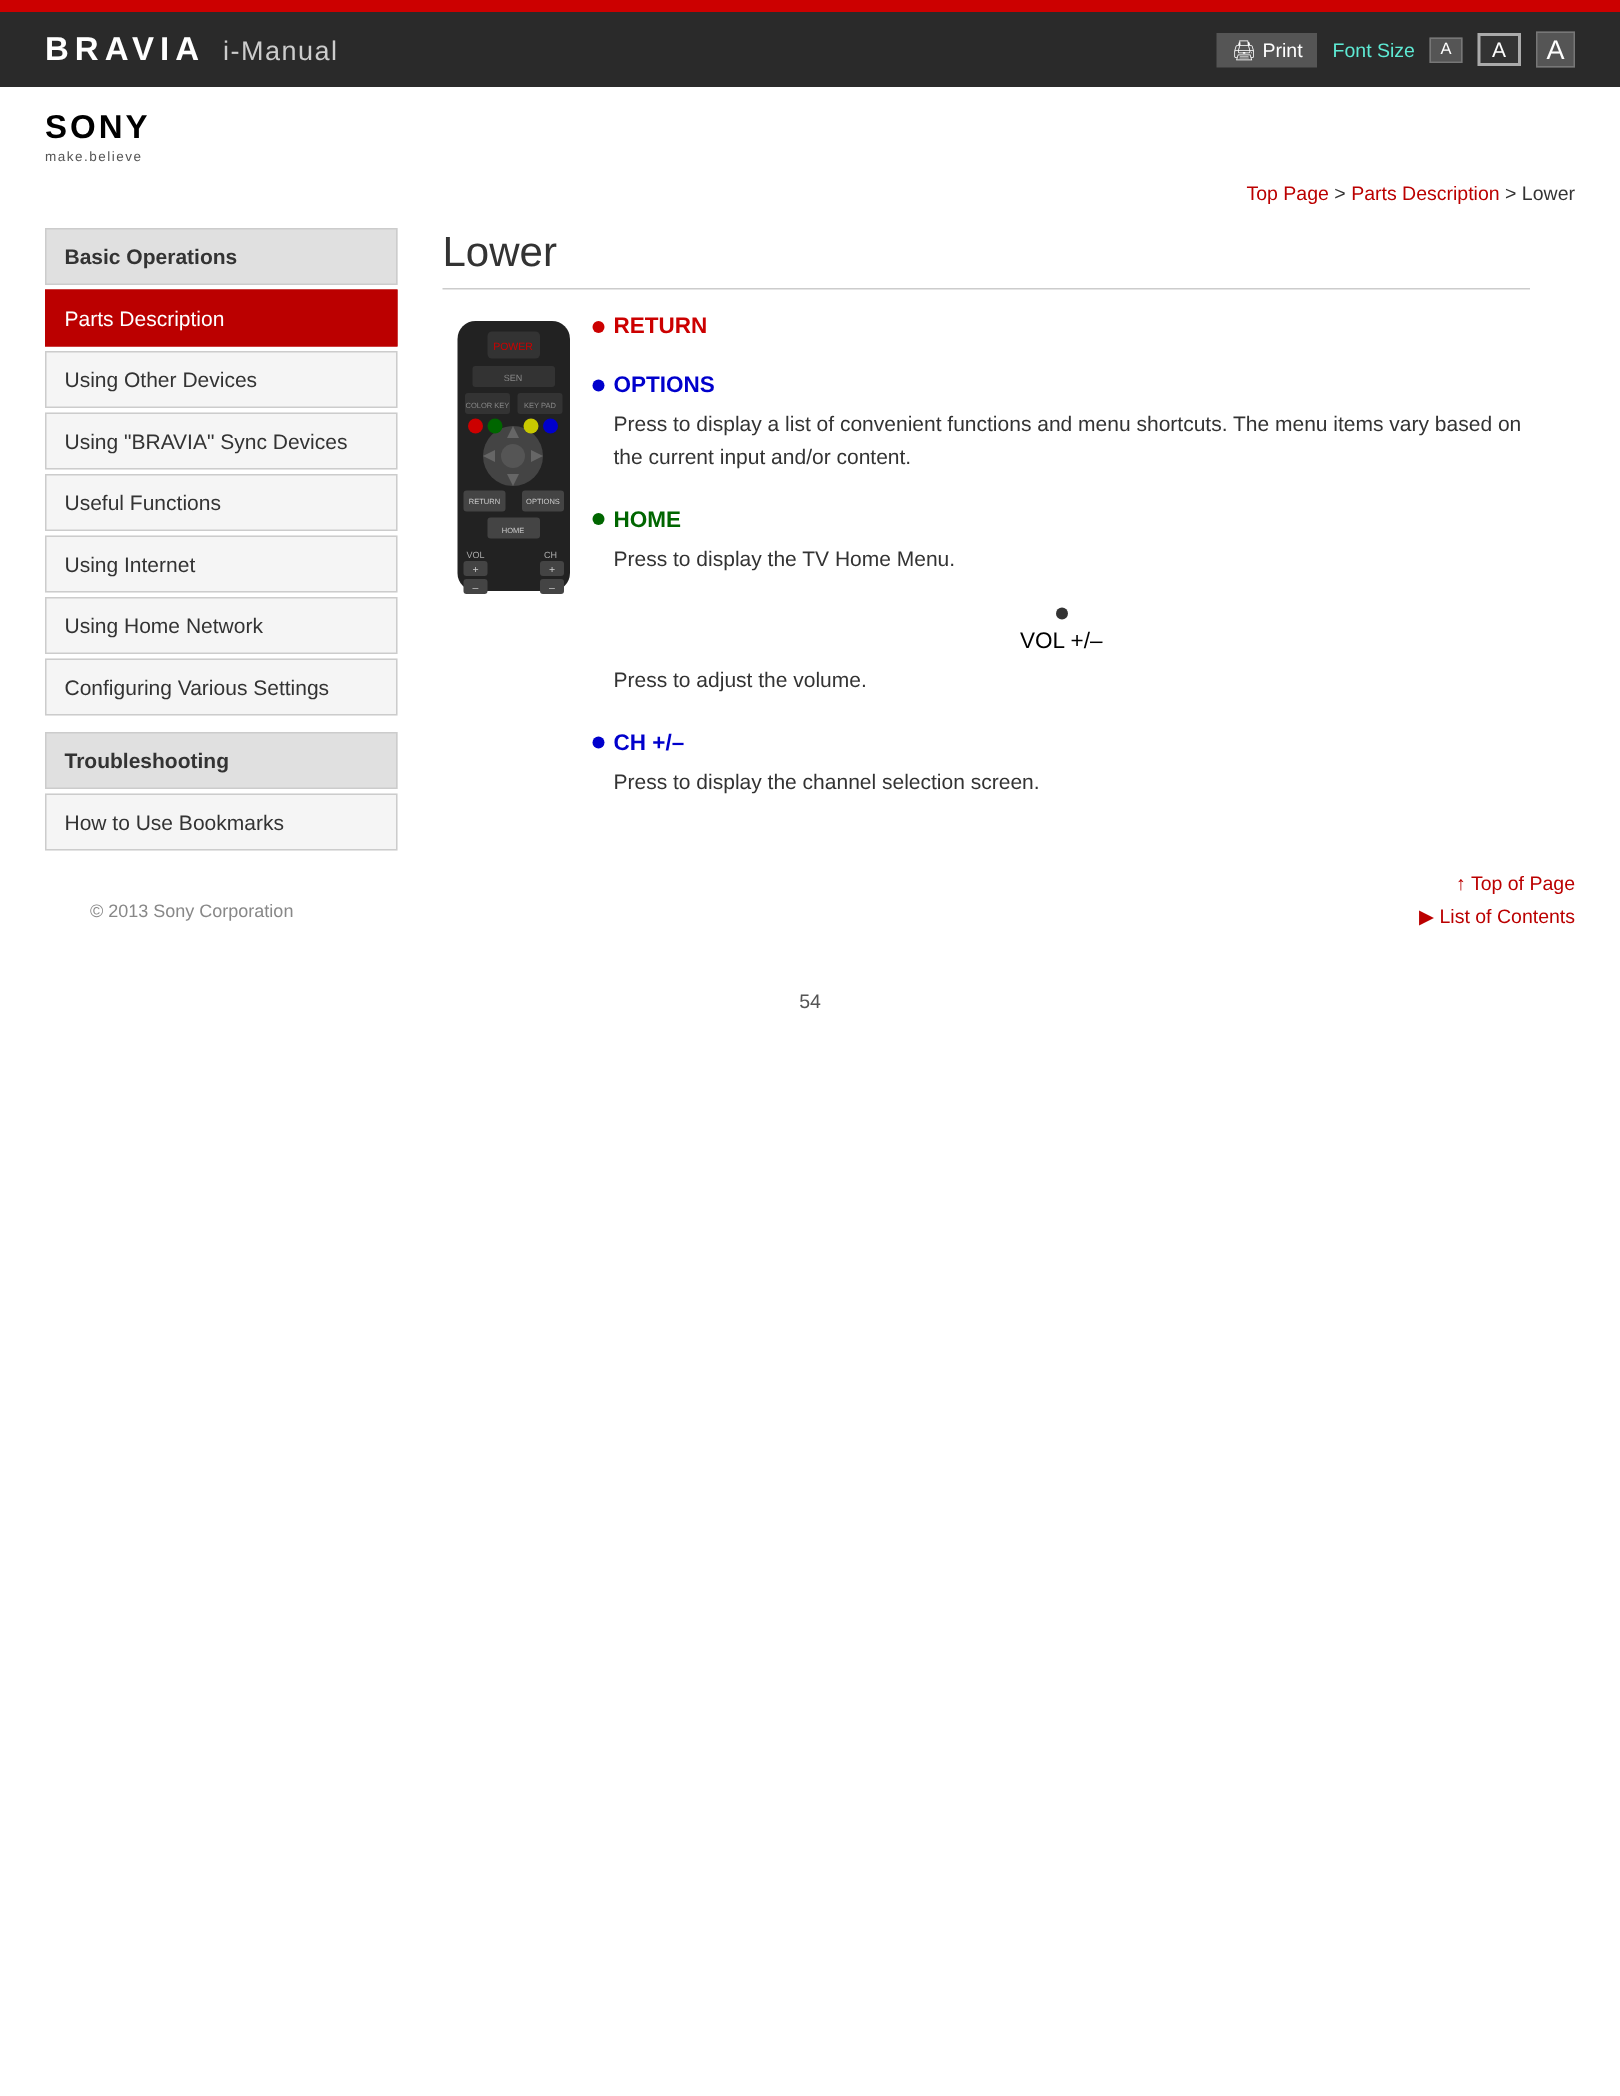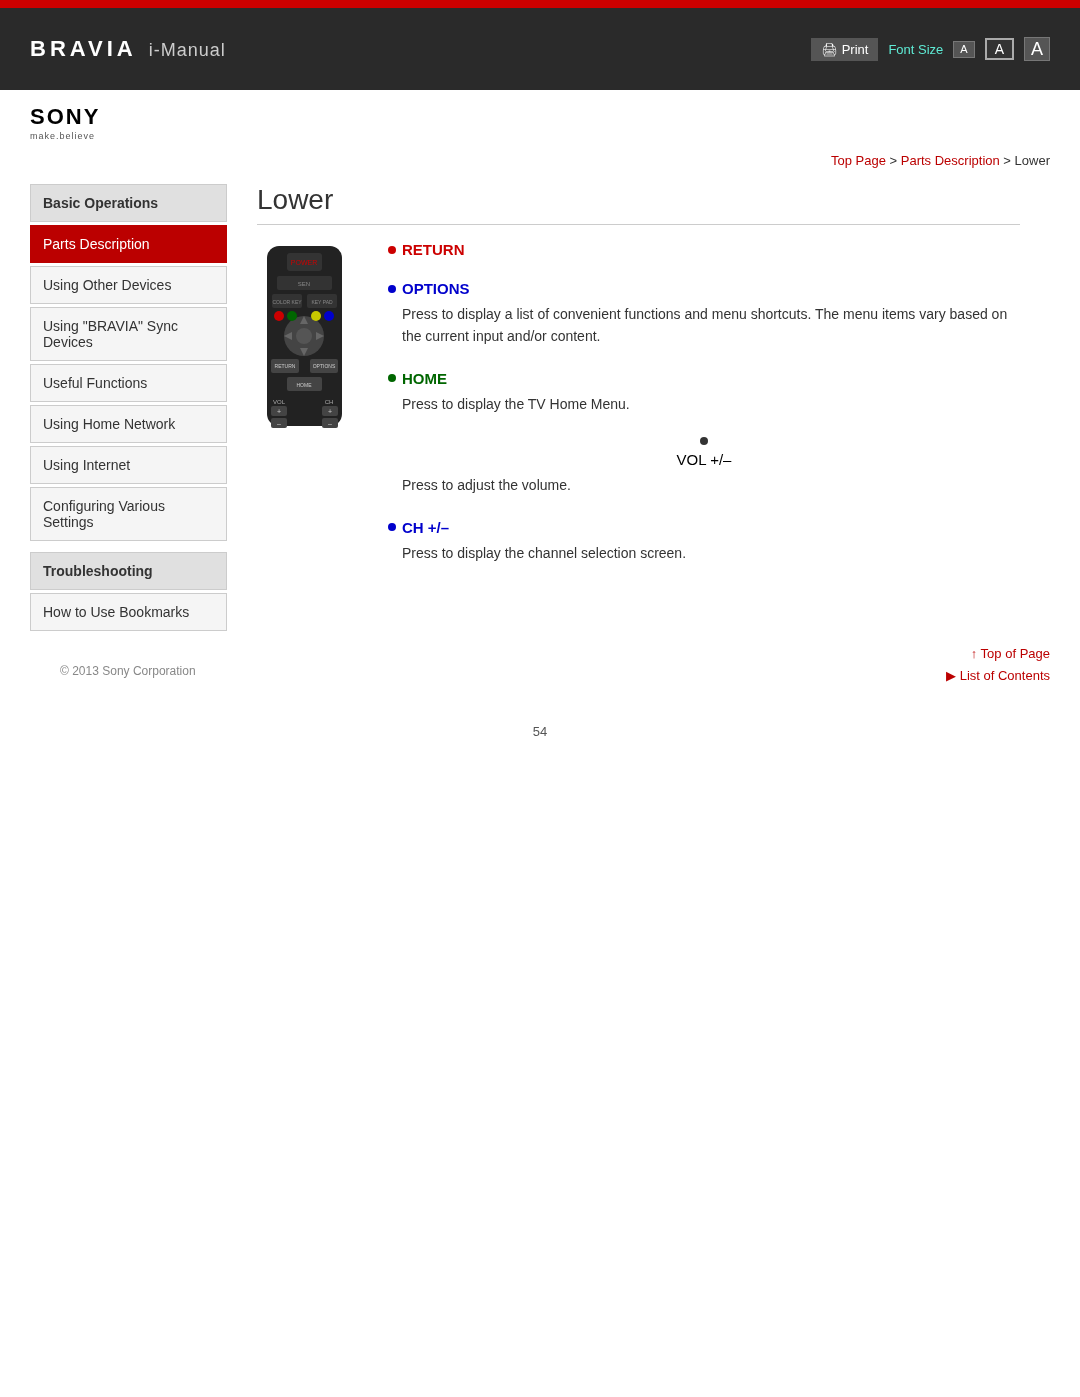--- a/index.html
+++ b/index.html
@@ -13,21 +13,21 @@
 
     
     .top-bar {
       background: #c00;
       height: 8px;
       width: 100%;
     }
 
     .header {
       background: #2a2a2a;
-      padding: 28px 30px;
+      padding: 12px 30px;
       display: flex;
       align-items: center;
       justify-content: space-between;
     }
 
     .bravia-logo {
       display: flex;
       align-items: baseline;
       gap: 12px;
     }
@@ -121,21 +121,21 @@
 
     
     .main-layout {
       display: flex;
       padding: 0 30px;
       gap: 0;
     }
 
     
     .sidebar {
-      width: 197px;
+      width: 235px;
       flex-shrink: 0;
       margin-top: 10px;
     }
 
     .sidebar-item {
       border: 1px solid #ccc;
       padding: 10px 12px;
       margin-bottom: 3px;
       font-size: 14px;
       color: #333;
@@ -168,21 +168,21 @@
       font-size: 28px;
       font-weight: normal;
       color: #333;
       margin-bottom: 12px;
       padding-bottom: 8px;
       border-bottom: 1px solid #ccc;
     }
 
     .content-body {
       display: flex;
-      gap: 36px;
+      gap: 5px;
       margin-top: 16px;
     }
 
     
     .remote-img {
       width: 95px;
       flex-shrink: 0;
     }
 
     .remote-svg {
@@ -304,22 +304,22 @@
 </div>
 
 <div class="main-layout">
 
   <div class="sidebar">
     <div class="sidebar-item section-header">Basic Operations</div>
     <div class="sidebar-item active">Parts Description</div>
     <div class="sidebar-item">Using Other Devices</div>
     <div class="sidebar-item">Using "BRAVIA" Sync Devices</div>
     <div class="sidebar-item">Useful Functions</div>
+    <div class="sidebar-item">Using Internet</div>
     <div class="sidebar-item">Using Home Network</div>
-    <div class="sidebar-item">Using Internet</div>
     <div class="sidebar-item">Configuring Various Settings</div>
     <div class="sidebar-divider"></div>
     <div class="sidebar-item section-header">Troubleshooting</div>
     <div class="sidebar-item">How to Use Bookmarks</div>
   </div>
 
   <div class="content">
     <h1 class="page-title">Lower</h1>
 
     <div class="content-body">

